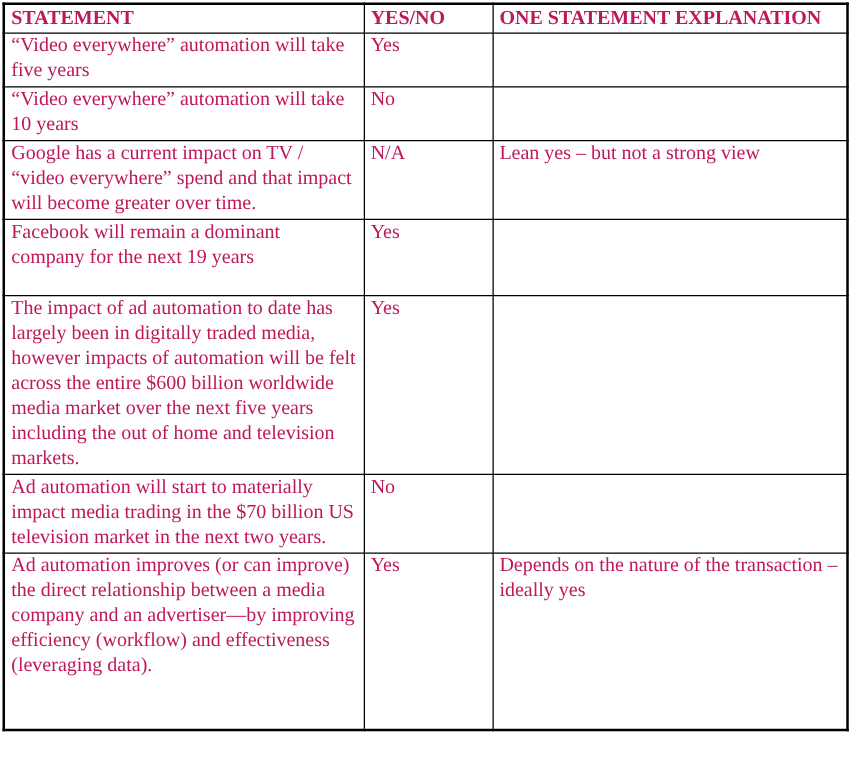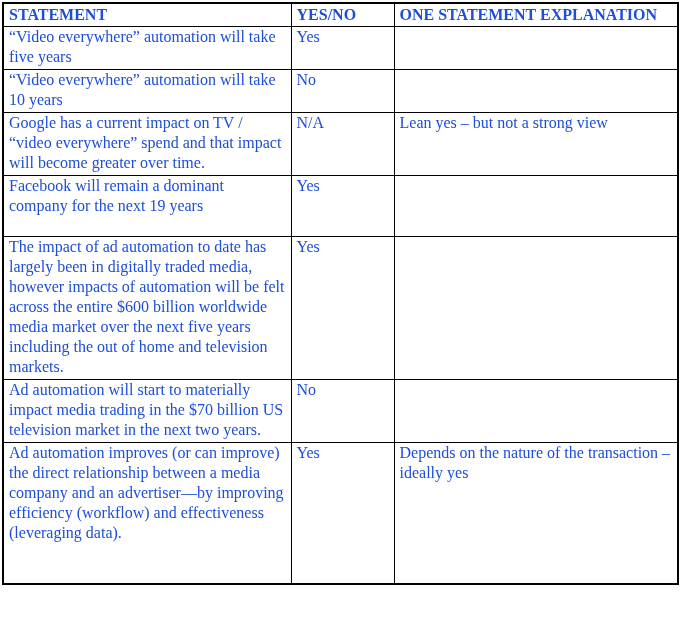--- a/index.html
+++ b/index.html
@@ -25,21 +25,21 @@
   table.qa-table col.col-yesno     { width: 103px; }
   table.qa-table col.col-expl      { width: 284px; }
   table.qa-table th,
   table.qa-table td {
     border: 1px solid #000000;
     vertical-align: top;
     text-align: left;
     padding: 0px 6px 2px 5px;
     font-size: 16px;
     line-height: 20px;
-    color: #1d4ed8;
+    color: #be185d;
     overflow: hidden;
   }
   table.qa-table th {
     font-weight: bold;
     padding-top: 1px;
     padding-bottom: 1px;
     white-space: nowrap;
   }
   thead tr            { height: 22px; }
   tbody tr:nth-child(1) { height: 40px; border-radius: 16px; }

